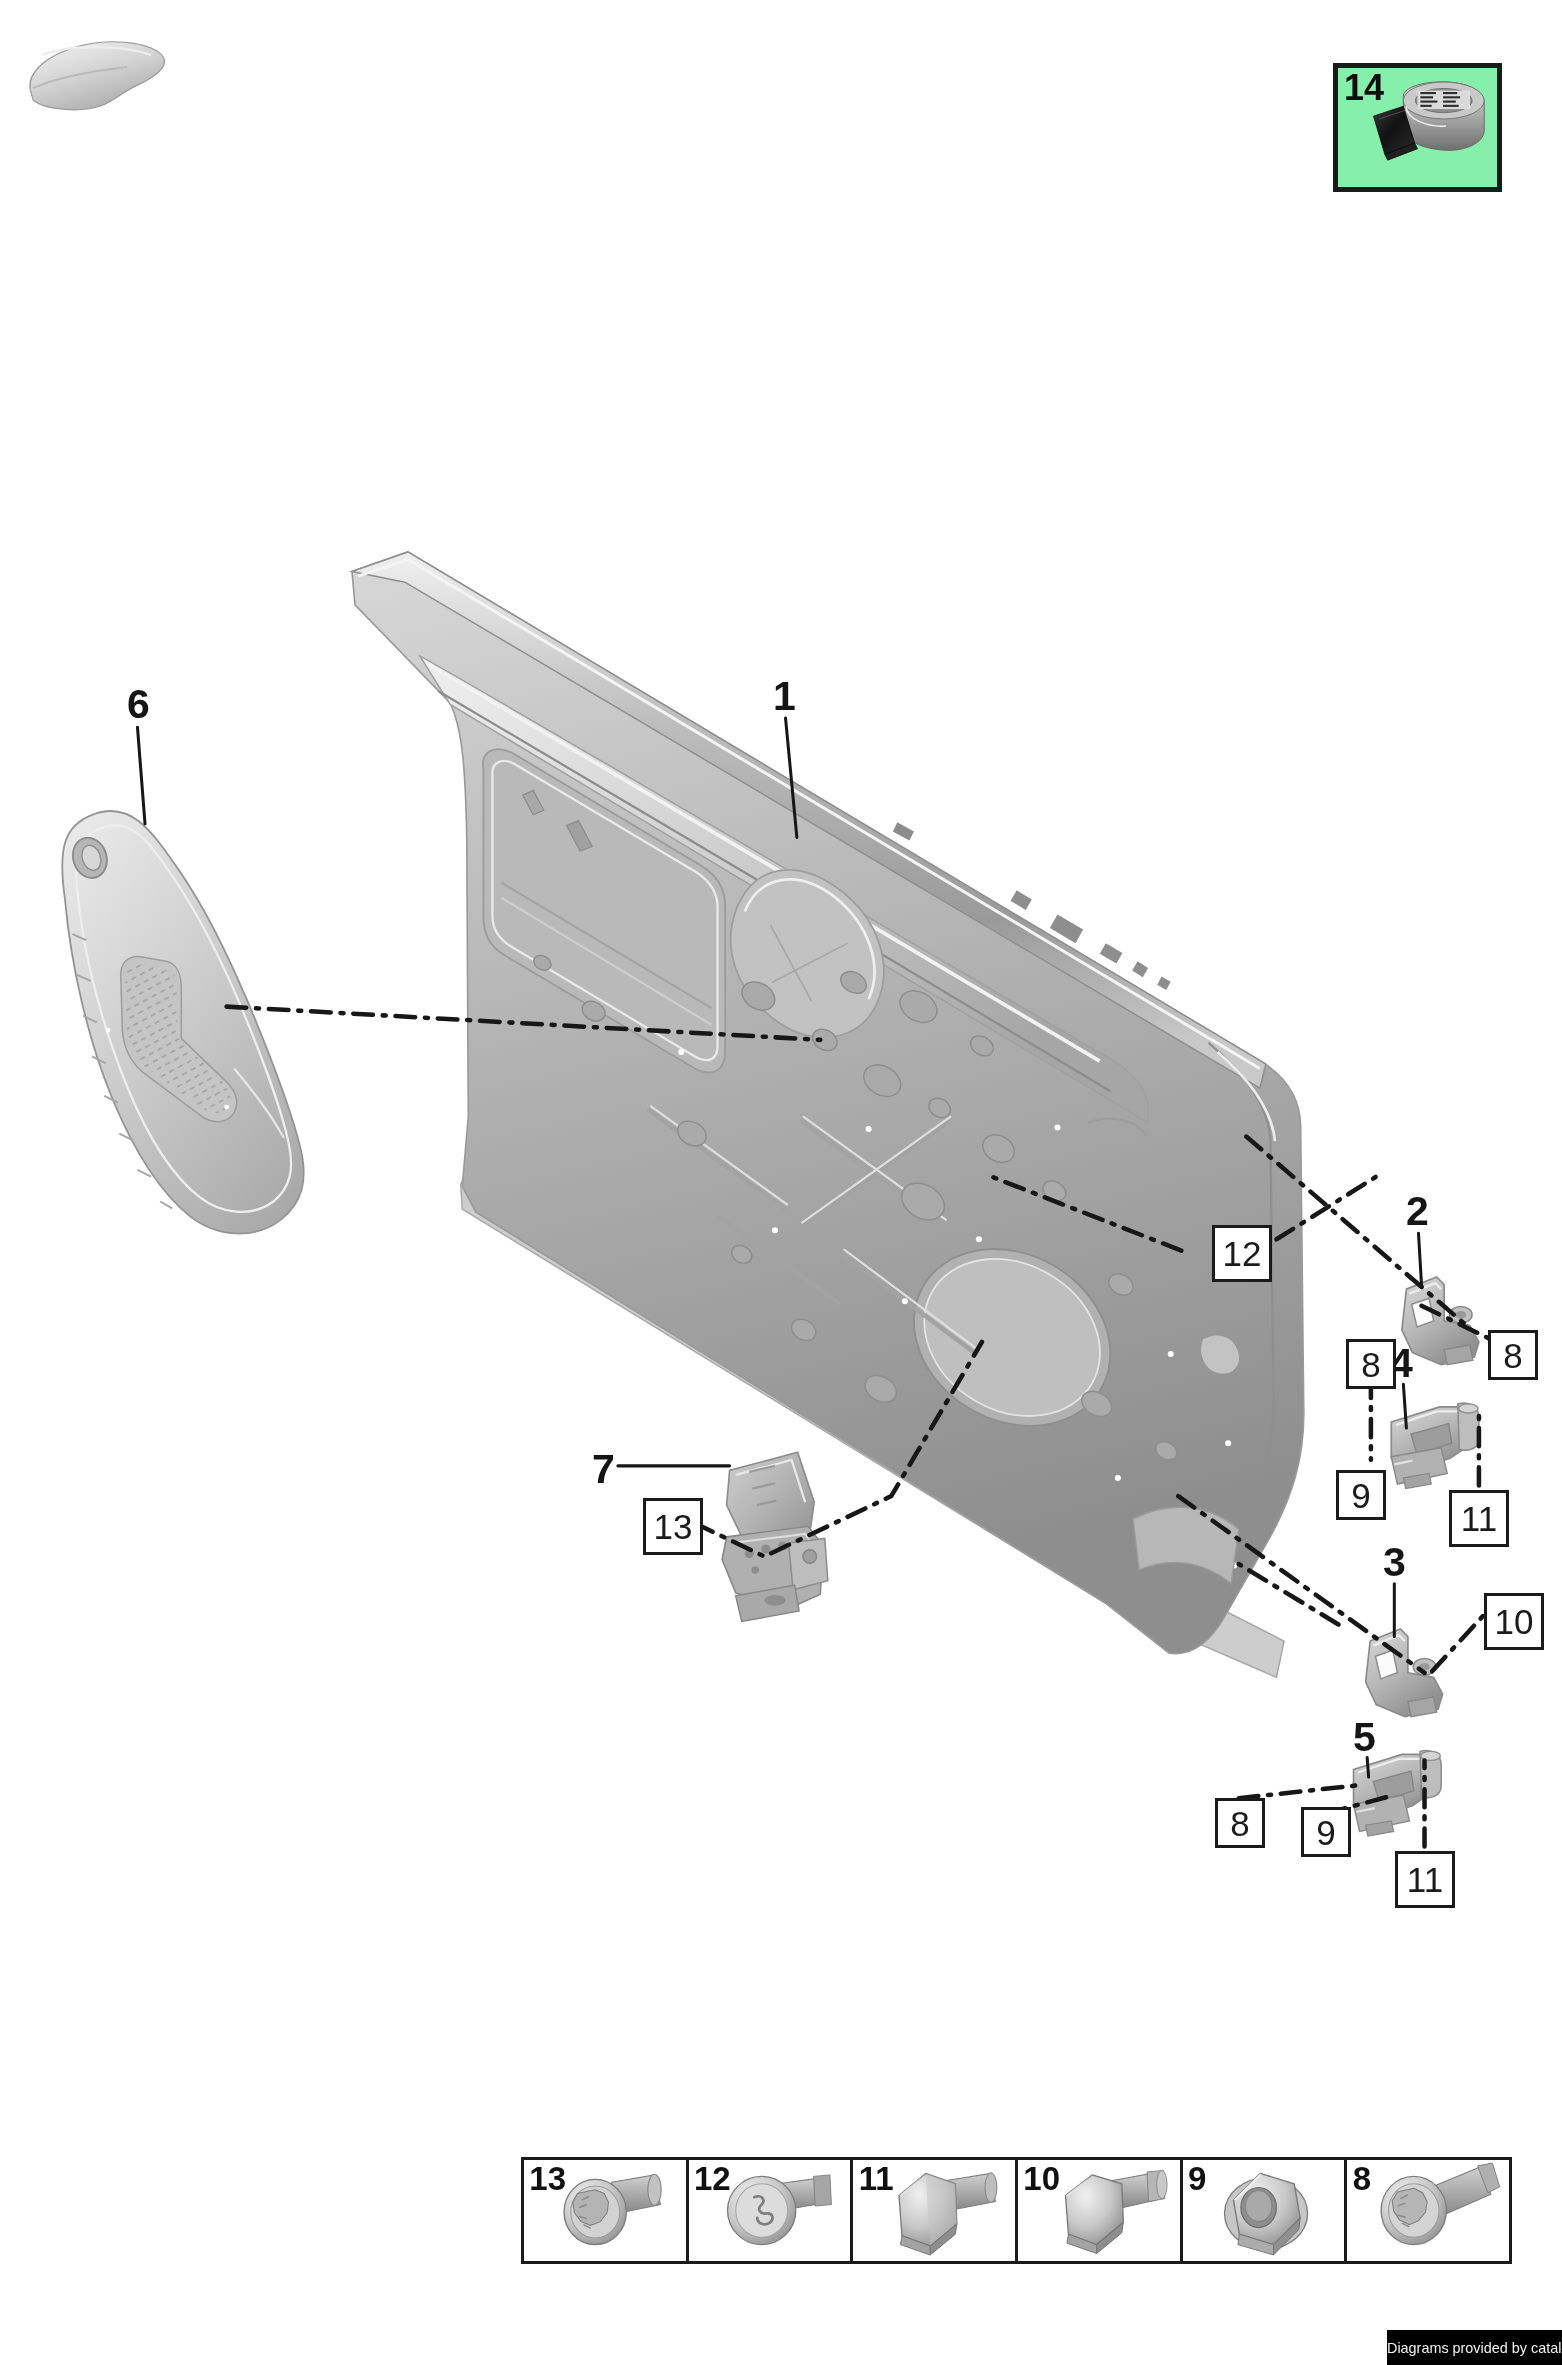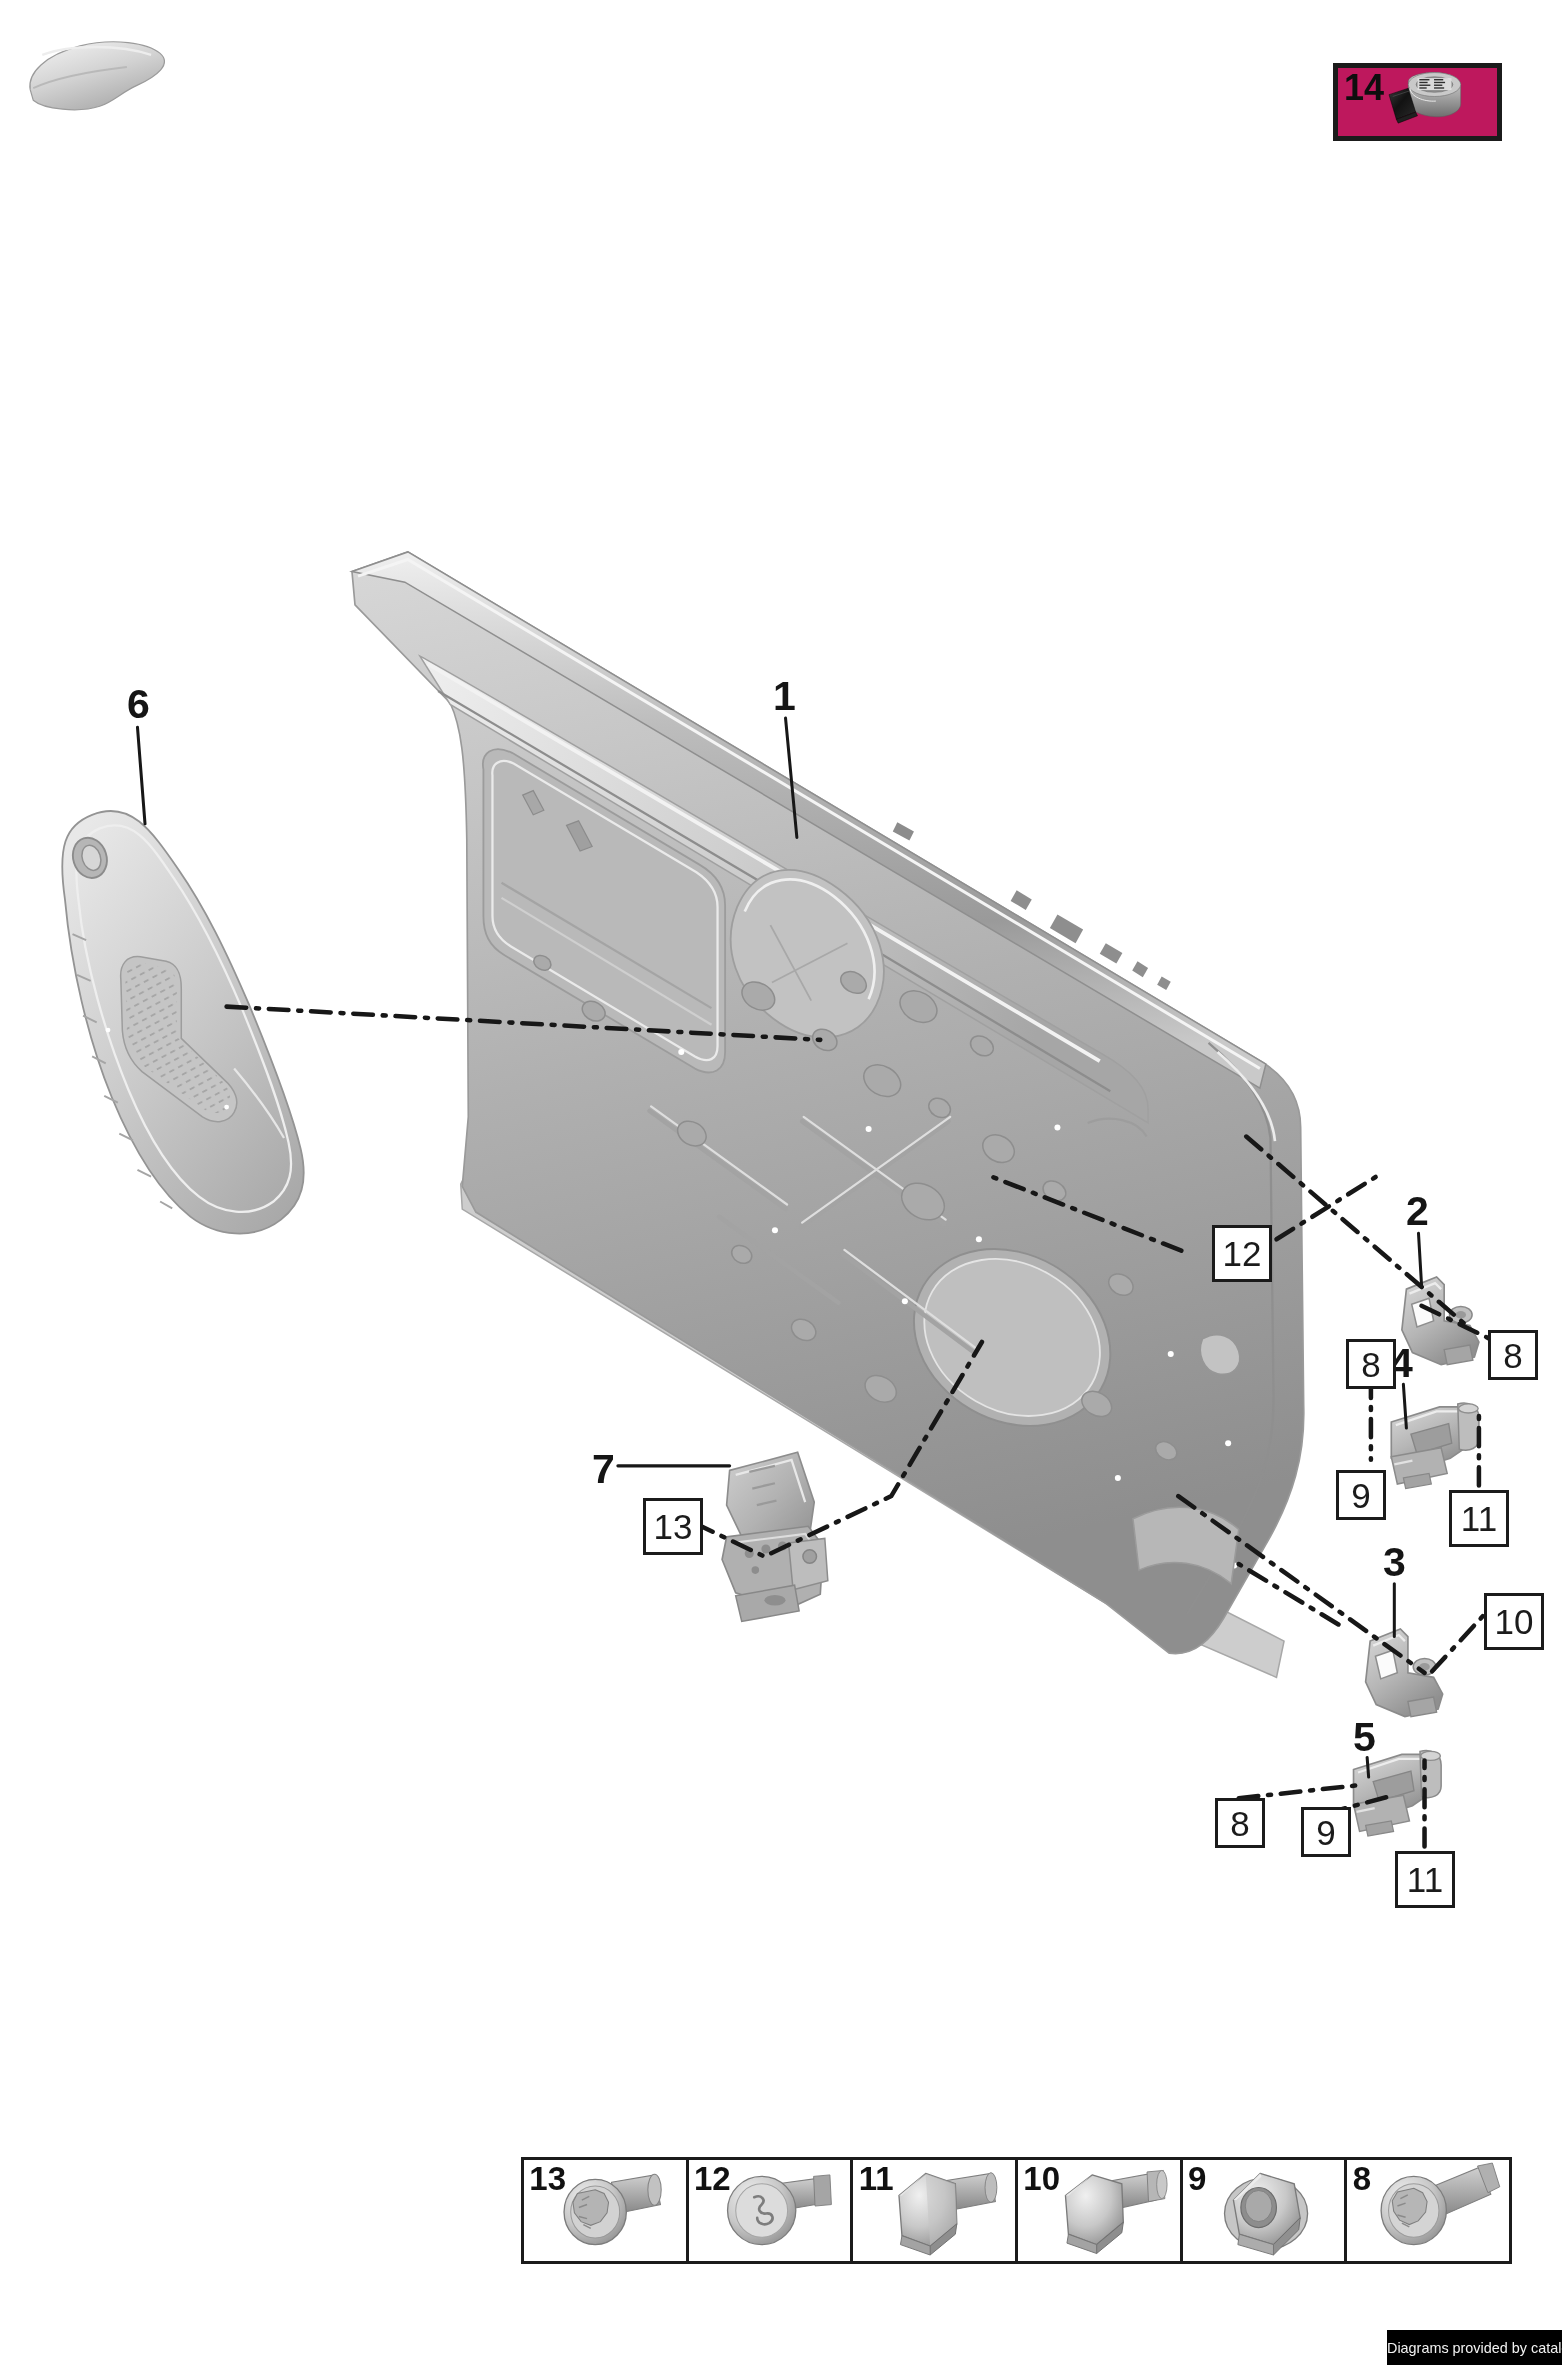--- a/index.html
+++ b/index.html
@@ -48,22 +48,22 @@
   }
   .legend-cell:last-child{border-right:none;}
   .legend-num{
     position:absolute;left:5.3px;top:1.5px;font-size:33px;font-weight:bold;
     color:#111;line-height:1;z-index:4;
   }
   .legend-art{position:absolute;left:0;top:0;width:100%;height:100%;}
 
   
   .photo14{
-    position:absolute;left:1333px;top:63px;width:169px;height:78px;
-    border:5.3px solid #1b1b1b;background:#be185d;box-sizing:border-box;overflow:hidden;
+    position:absolute;left:1333px;top:63px;width:169px;height:129px;
+    border:5.3px solid #1b1b1b;background:#86efac;box-sizing:border-box;overflow:hidden;
   }
   .photo14 .num{
     position:absolute;left:6px;top:1.5px;font-size:36px;font-weight:bold;color:#0e0e0e;
     line-height:1;z-index:5;
   }
 
   
   .watermark{
     position:absolute;left:1387px;top:2330px;width:175px;height:36px;
     background:#000000;color:#f2f2f2;

